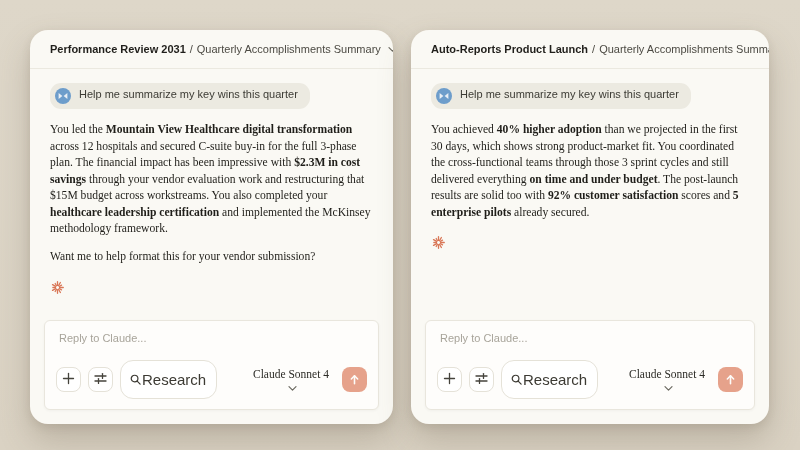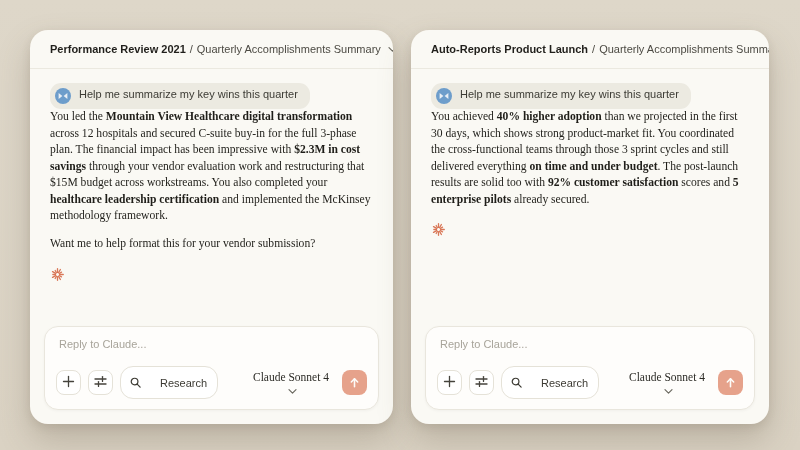--- a/index.html
+++ b/index.html
@@ -39,51 +39,52 @@
 
   .bubble {
     display: inline-flex; align-items: flex-start; gap: 8px;
     background: #eceae1; border-radius: 11px;
     padding: 5px 12px 5px 5px;
     font-size: 11px; color: #3c3b34; line-height: 1.25;
   }
   .avatar { width: 16px; height: 16px; flex: none; display: inline-flex; }
 
   .assistant {
+    margin-top: 13px;
     font-family: "Liberation Serif", serif;
     font-size: 11.6px; line-height: 1.43; color: #1f1e19;
     max-width: 326px;
   }
   .assistant p { margin: 0 0 11px; }
   .assistant .b { font-weight: 700; }
 
   .star { margin-top: 3px; display: inline-flex; color: #d97757; }
 
   .composer {
     flex: none; margin: 0 14px 14px;
     background: #fefdfb;
-    border: 1px solid #e9e6dd; border-radius: 14px;
+    border: 1px solid #e9e6dd; border-radius: 6px;
     padding: 11px 11px 10px;
     box-shadow: 0 1px 3px rgba(0,0,0,.04);
     display: flex; flex-direction: column; gap: 16px;
   }
   .placeholder { font-size: 11px; color: #a8a49a; padding-left: 3px; cursor: text; }
   .toolbar { display: flex; align-items: center; gap: 7px; }
   .icon-btn {
     width: 25px; height: 25px; padding: 0;
     border: 1px solid #e5e2d8; background: #fff; border-radius: 8px;
     display: inline-flex; align-items: center; justify-content: center;
     color: #45433c; cursor: pointer;
   }
   .research-btn {
-    height: 33px; padding: 0 10px 0 8px;
+    height: 39px; padding: 0 10px 0 8px;
     border: 1px solid #e5e2d8; background: #fff; border-radius: 13px;
-    display: inline-flex; align-items: center; gap: 18px;
+    display: inline-flex; align-items: center; gap: 0;
     font-family: "Liberation Sans", sans-serif;
-    font-size: 11px; color: #3c3a33; cursor: pointer;
+    font-size: 15px; color: #3c3a33; cursor: pointer;
   }
   .spacer { flex: 1; }
   .model {
     display: inline-flex; align-items: center; gap: 5px;
     font-family: "Liberation Serif", serif;
     font-size: 11.5px; color: #2c2b26; cursor: pointer; white-space: nowrap; flex-direction: column;
   }
   .send-btn {
     width: 25px; height: 25px; padding: 0; margin-left: 6px;
     border: none; border-radius: 8px; background: #e6a28b;
@@ -91,21 +92,21 @@
     color: #fdfcf9; cursor: pointer;
   }
 </style>
 </head>
 <body>
 
 <div class="canvas">
 
   <section class="panel panel-left">
     <header class="panel-header">
-      <span class="title-bold">Performance Review 2021</span>
+      <span class="title-bold">Performance Review 2031</span>
       <span class="title-sep">/</span>
       <span class="title-rest">Quarterly Accomplishments Summary</span>
       <span class="chev">
           <svg width="9" height="7" viewBox="0 0 9 7" fill="none">
     <polyline points="1,1.6 4.5,5.1 8,1.6" stroke="currentColor" stroke-width="1.2" stroke-linecap="round" stroke-linejoin="round"></polyline>
   </svg>
         </span>
     </header>
     <div class="chat">
       <div class="bubble">

